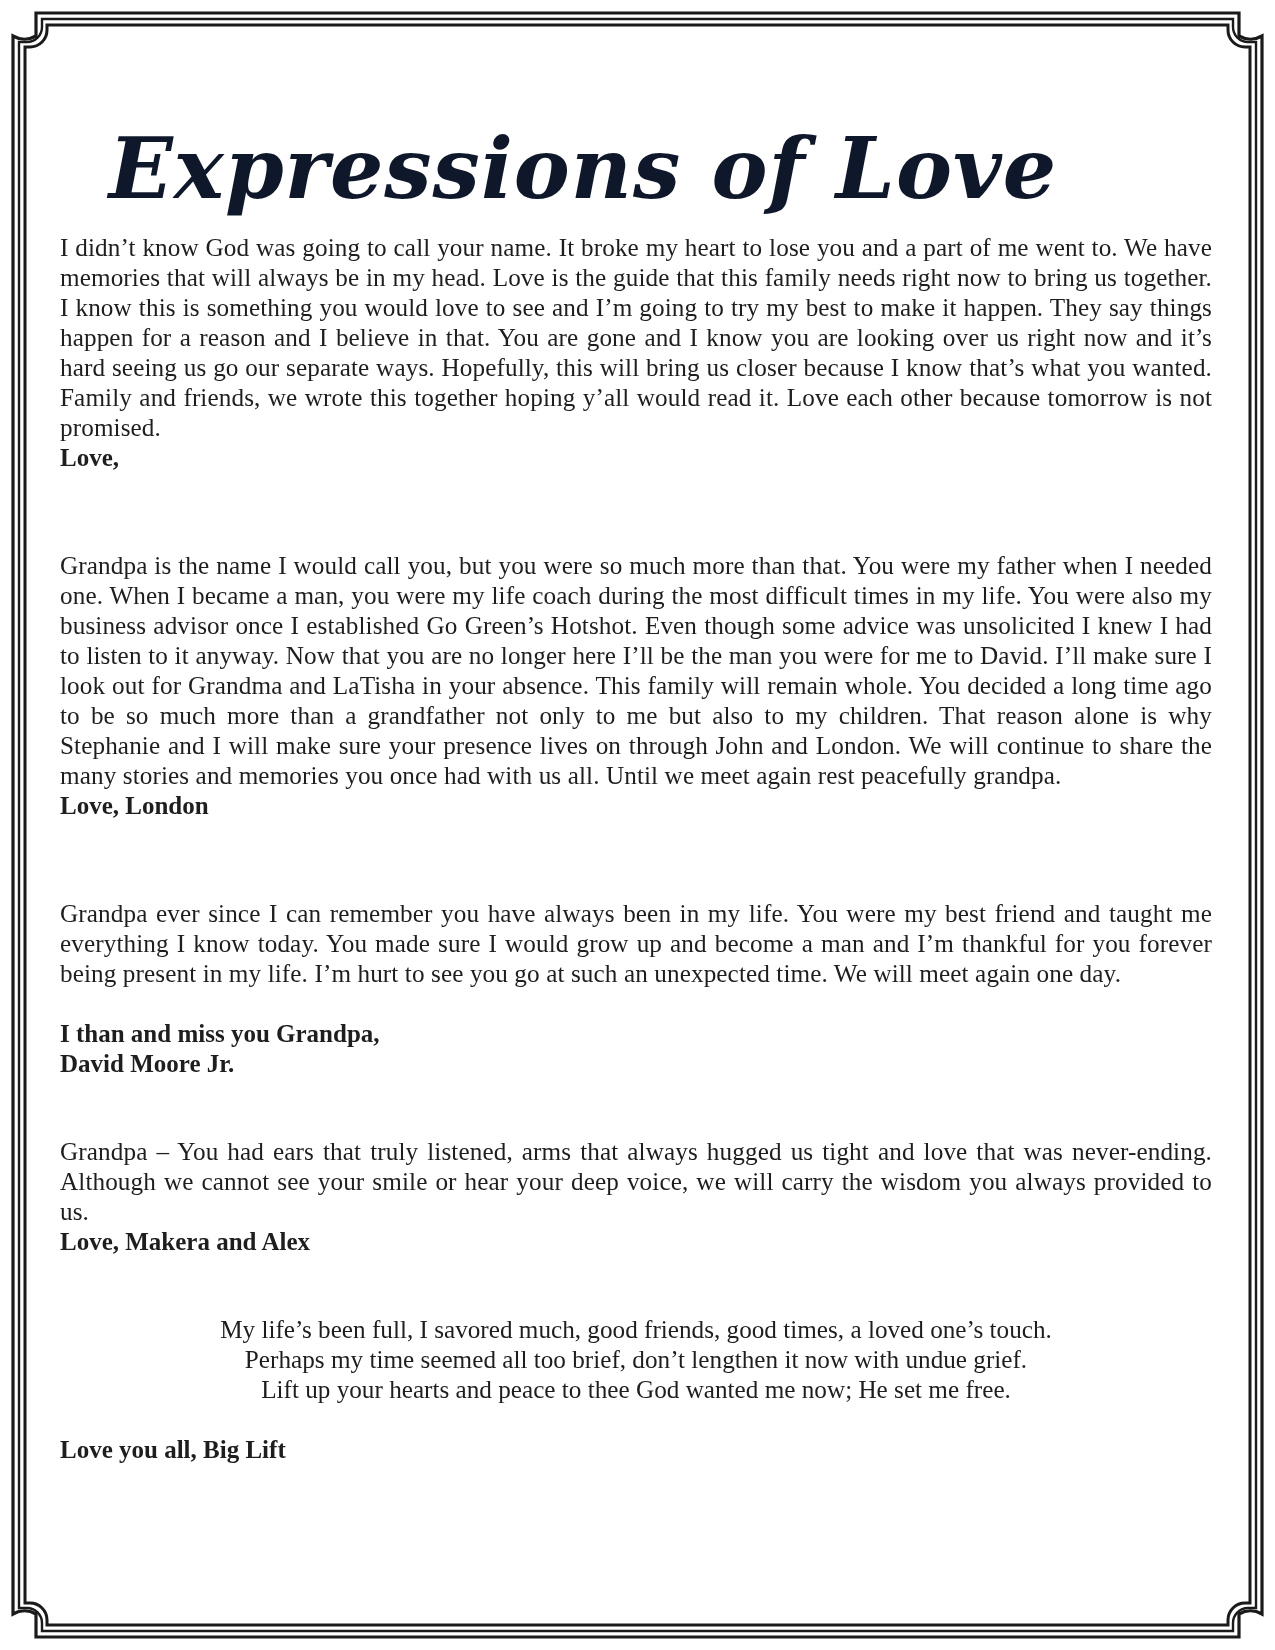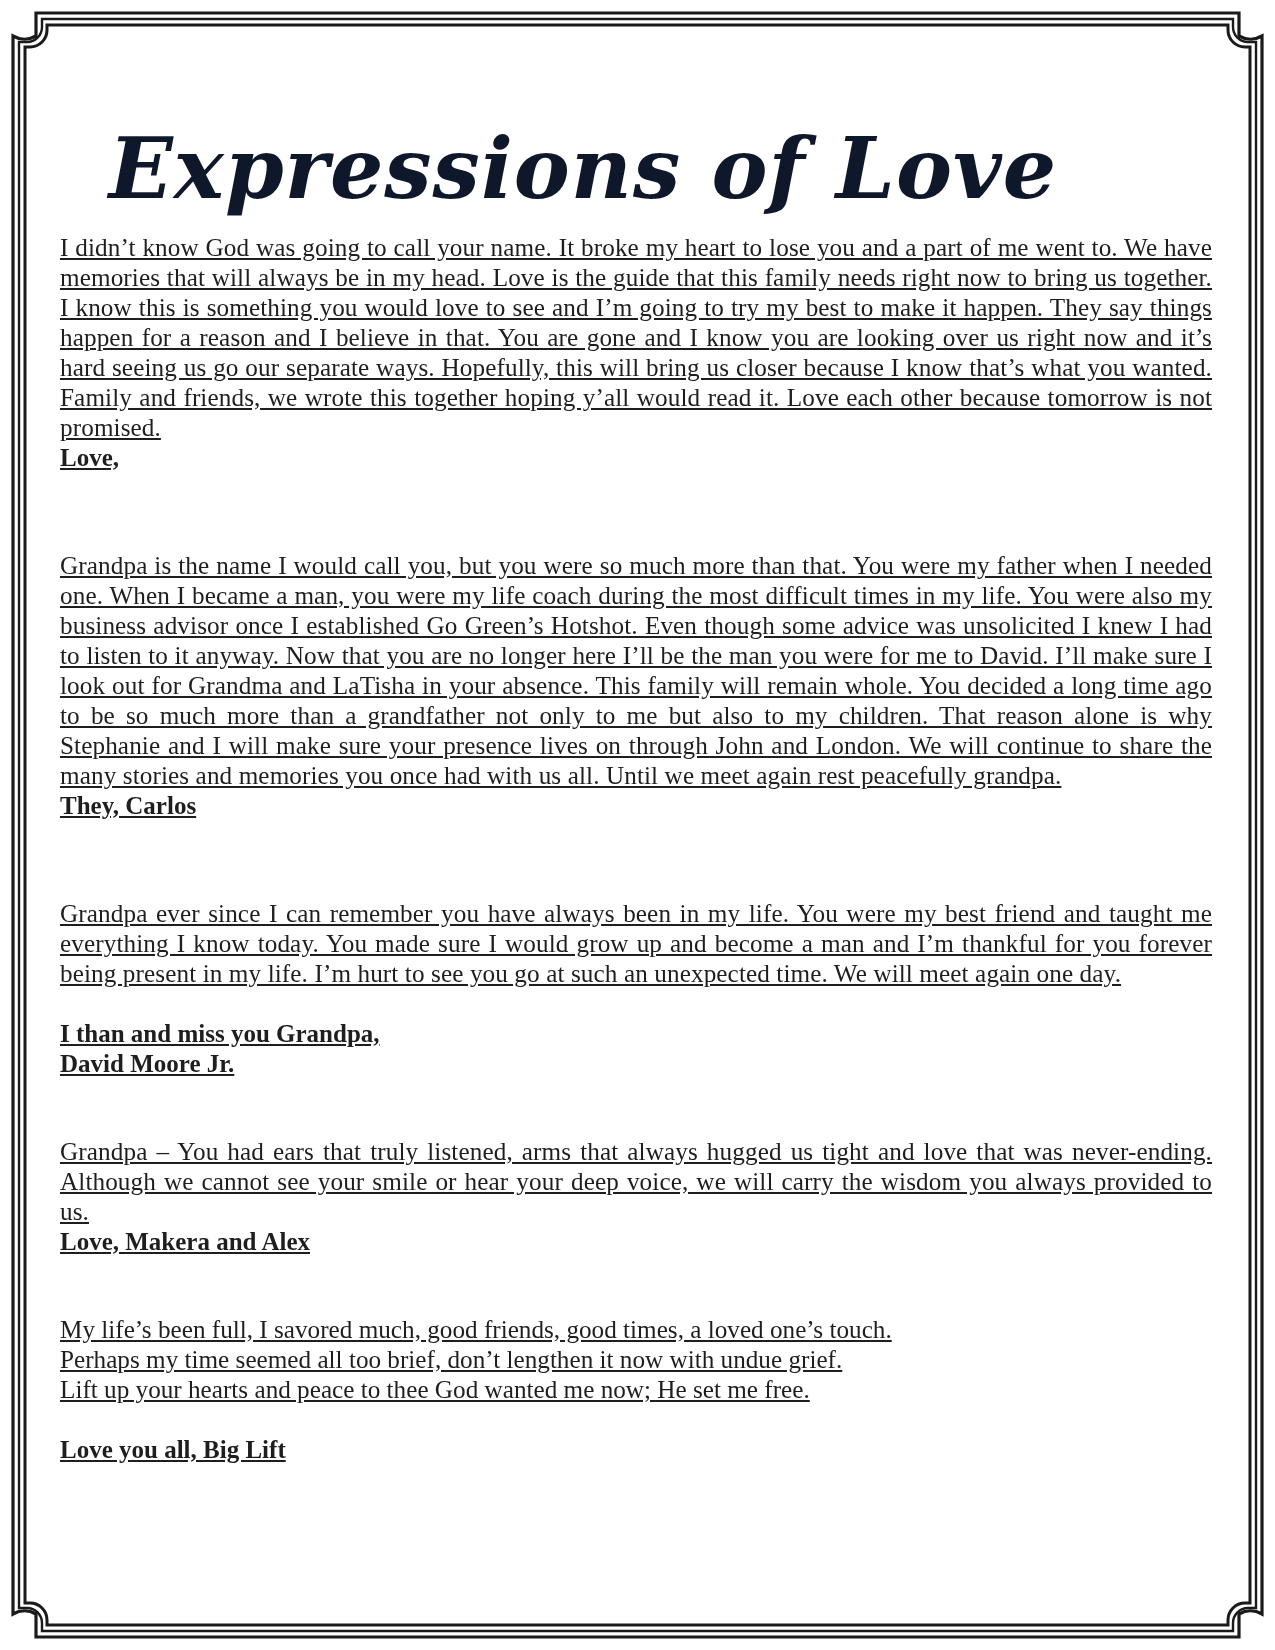--- a/index.html
+++ b/index.html
@@ -35,40 +35,39 @@
       letter-spacing: 1px;
       color: #0f172a;
       height: 140px;
       margin-left: 13px;
     }
     .content {
       position: absolute;
       left: 60px;
       top: 233px;
       width: 1152px;
-      text-decoration: underline;
     }
     .para {
       margin: 0;
       font-size: 25.2px;
       line-height: 30px;
       text-align: justify;
       text-align-last: left;
       letter-spacing: 0.1px;
     }
     .sig {
       margin: 0;
       text-align: left;
       font-weight: bold;
       font-size: 25px;
       line-height: 30px;
     }
     .poem {
       margin: 0;
-      text-align: left;
+      text-align: center;
       font-size: 25.2px;
       line-height: 30px;
     }
     .gap-s { height: 30px; }
     .gap-l { height: 78px; }
     .gap-m { height: 58px; }
   </style>
 </head>
 <body>
 
@@ -89,21 +88,21 @@
 
   <section>
     <p class="para">I didn’t know God was going to call your name. It broke my heart to lose you and a part of me went to. We have memories that will always be in my head. Love is the guide that this family needs right now to bring us together.  I know this is something you would love to see and I’m going to try my best to make it happen. They say things happen for a reason and I believe in that. You are gone and I know you are looking over us right now and it’s hard seeing us go our separate ways. Hopefully, this will bring us closer because I know that’s what you wanted. Family and friends, we wrote this together hoping y’all would read it. Love each other because tomorrow is not promised.</p>
     <p class="sig">Love,</p>
   </section>
 
   <div class="gap-l"></div>
 
   <section>
     <p class="para">Grandpa is the name I would call you, but you were so much more than that. You were my father when I needed one. When I became a man, you were my life coach during the most difficult times in my life. You were also my business advisor once I established Go Green’s Hotshot. Even though some advice was unsolicited I knew I had to listen to it anyway. Now that you are no longer here I’ll be the man you were for me to David. I’ll make sure I look out for Grandma and LaTisha in your absence.  This family will remain whole. You decided a long time ago to be so much more than a grandfather not only to me but also to my children.  That reason alone is why Stephanie and I will make sure your presence lives on through John and London. We will continue to share the many stories and memories you once had with us all.  Until we meet again rest peacefully grandpa.</p>
-    <p class="sig">They, Carlos</p>
+    <p class="sig">Love, London</p>
   </section>
 
   <div class="gap-l"></div>
 
   <section>
     <p class="para">Grandpa ever since I can remember you have always been in my life. You were my best friend and taught me everything I know today. You made sure I would grow up and become a man and I’m thankful for you forever being present in my life. I’m hurt to see you go at such an unexpected time. We will meet again one day.</p>
     <div class="gap-s"></div>
     <p class="sig">I than and miss you Grandpa,</p>
     <p class="sig">David Moore Jr.</p>
   </section>

